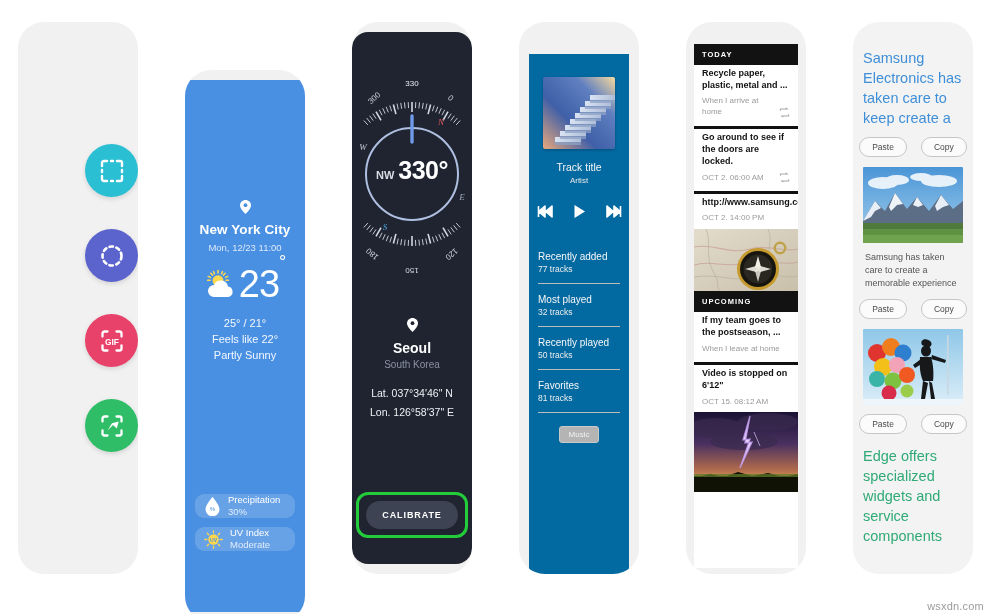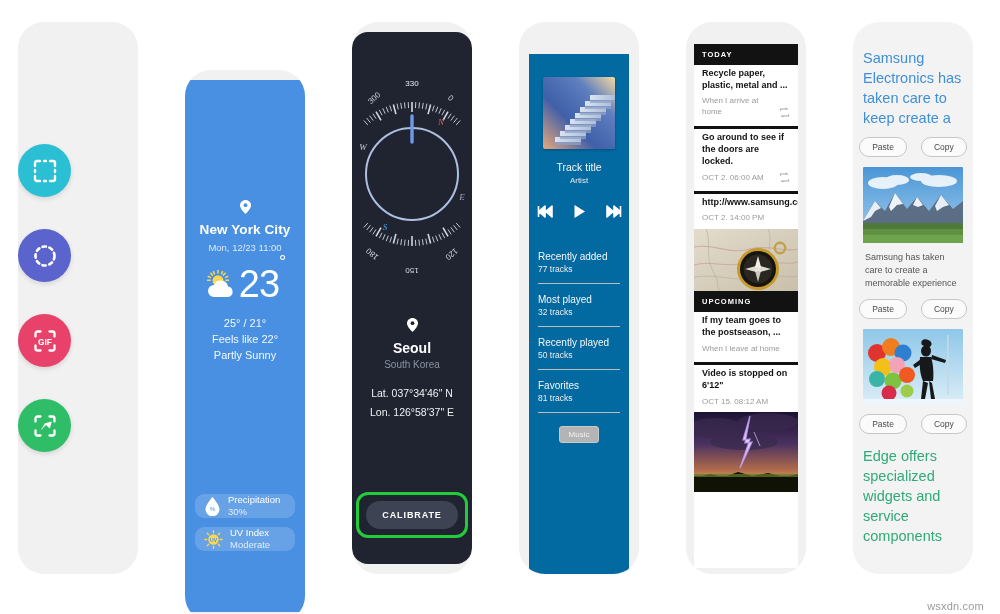--- a/index.html
+++ b/index.html
@@ -26,21 +26,21 @@
     overflow: hidden;
   }
 
   
   #panel-tools { left: 18px; background:#f1f1f1; }
   .tool-list {
     position: absolute;
     top: 0; left: 0; right: 0; bottom: 0;
     display: flex;
     flex-direction: column;
-    align-items: flex-start;
+    align-items: flex-end;
     justify-content: center;
     gap: 32px;
   }
   .tool-btn {
     width: 53px; height: 53px;
     border-radius: 50%;
     display: flex; align-items: center; justify-content: center;
     box-shadow: 0 2px 5px rgba(0,0,0,.12);
   }
   .tool-btn svg { display:block; }
@@ -391,20 +391,24 @@
           <text x="97" y="46" font-family="Liberation Sans, sans-serif" font-size="8" fill="#cfd5e2" text-anchor="middle" transform="rotate(42 97 46)">0</text>
           <text x="60" y="214" font-family="Liberation Sans, sans-serif" font-size="8" fill="#cfd5e2" text-anchor="middle" transform="rotate(180 60 214)">150</text>
           <text x="22" y="198" font-family="Liberation Sans, sans-serif" font-size="8" fill="#cfd5e2" text-anchor="middle" transform="rotate(-140 22 198)">180</text>
           <text x="98" y="198" font-family="Liberation Sans, sans-serif" font-size="8" fill="#cfd5e2" text-anchor="middle" transform="rotate(140 98 198)">120</text>
 
           <text x="89" y="71" font-family="Liberation Serif, serif" font-size="9" font-style="italic" fill="#e05a5a" text-anchor="middle">N</text>
           <text x="110" y="146" font-family="Liberation Serif, serif" font-size="9" font-style="italic" fill="#9aa3b5" text-anchor="middle">E</text>
           <text x="33" y="176" font-family="Liberation Serif, serif" font-size="9" font-style="italic" fill="#4fa6de" text-anchor="middle">S</text>
           <text x="11" y="96" font-family="Liberation Serif, serif" font-size="9" font-style="italic" fill="#c6ccd8" text-anchor="middle">W</text>
         </svg>
+        <div class="cp-readout">
+          <span class="cp-dir">NW</span>
+          <span class="cp-deg">330°</span>
+        </div>
       </div>
 
       <div class="cp-pin">
         <svg width="11" height="14" viewBox="0 0 11 14">
           <path d="M5.5 0 C2.5 0 0 2.4 0 5.3 C0 9 5.5 14 5.5 14 S11 9 11 5.3 C11 2.4 8.5 0 5.5 0 Z" fill="#ffffff"></path>
           <circle cx="5.5" cy="5.2" r="1.9" fill="#1f2430"></circle>
         </svg>
       </div>
       <div class="cp-city">Seoul</div>
       <div class="cp-country">South Korea</div>

